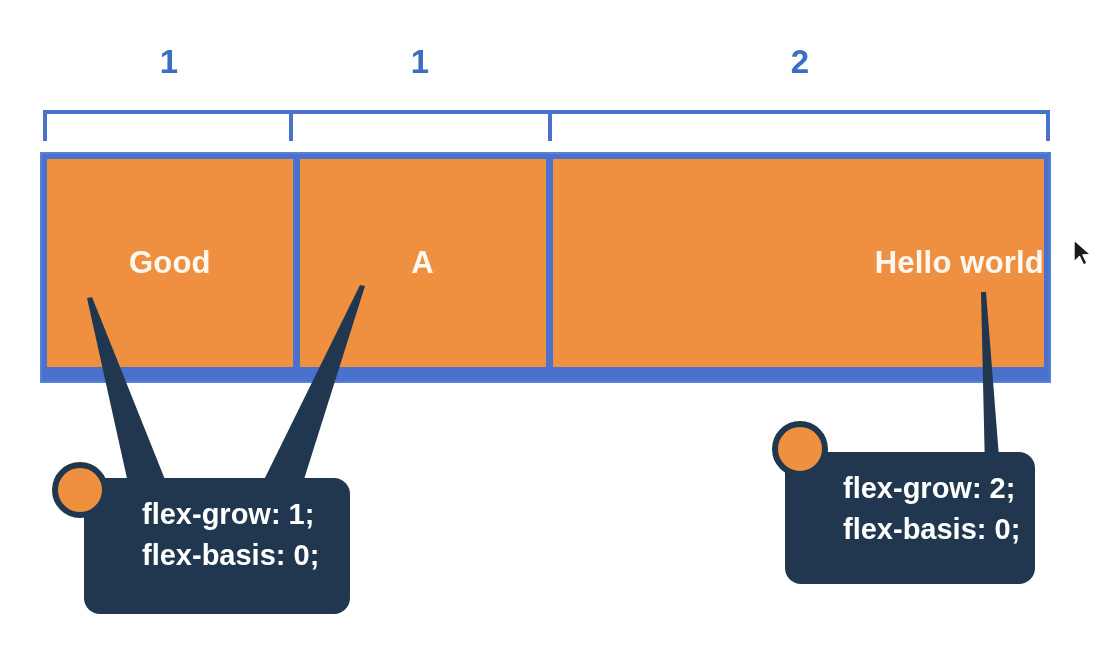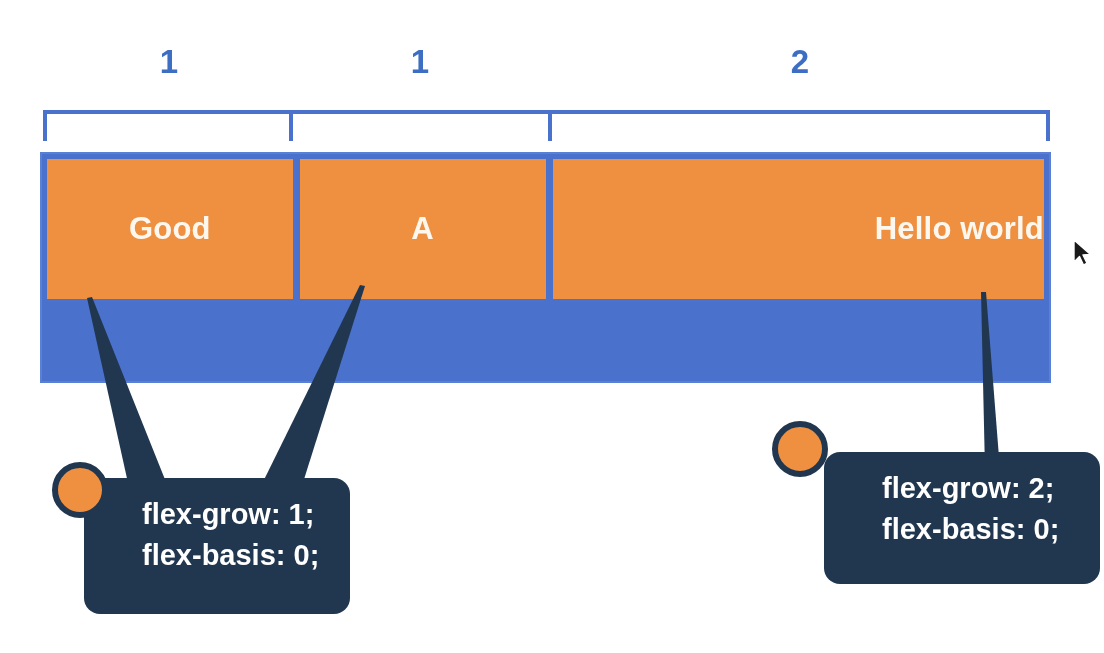--- a/index.html
+++ b/index.html
@@ -47,21 +47,21 @@
     height: 231px;
     background: #4a72cd;
     border: 2px solid #5a80d6;
     box-sizing: border-box;
     display: flex;
     flex-direction: row;
     align-items: flex-start;
   }
   .flex-item {
     background: #ef9040;
-    height: 140px;
+    height: 208px;
     margin: 5px 0 0 0;
     display: flex;
     align-items: center;
     justify-content: center;
     box-sizing: border-box;
     flex-basis: 0;
   }
   #flex-item-1 { flex-grow: 1; margin-left: 5px; }
   #flex-item-2 { flex-grow: 1; margin-left: 7px; }
   #flex-item-3 { flex-grow: 2; margin-left: 7px; margin-right: 5px; justify-content: flex-end; }
@@ -103,21 +103,21 @@
     position: absolute;
     width: 56px;
     height: 56px;
     border-radius: 50%;
     background: #ef9040;
     border: 6px solid #21374f;
     box-sizing: border-box;
   }
   #callout-left      { left: 84px;  top: 478px; width: 266px; height: 136px; }
   #callout-left-dot  { left: 52px;  top: 462px; }
-  #callout-right     { left: 785px; top: 452px; width: 276px; height: 132px; margin-left: 39px; }
+  #callout-right     { left: 785px; top: 452px; width: 250px; height: 132px; }
   #callout-right-dot { left: 772px; top: 421px; }
 
   
   #cursor {
     position: absolute;
     left: 1070px;
     top: 238px;
     pointer-events: none;
   }
 </style>

